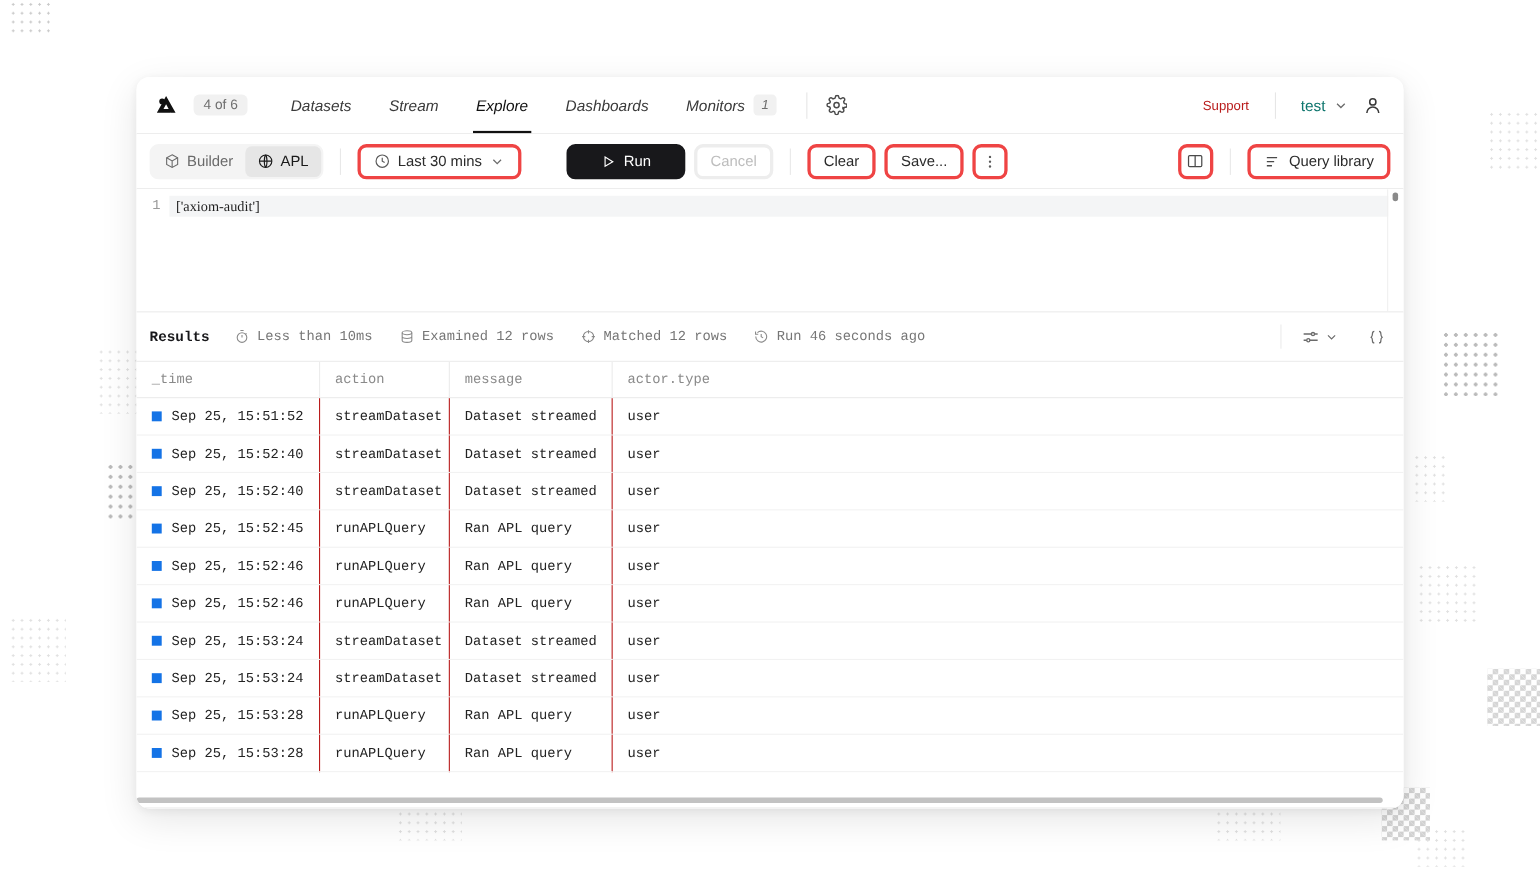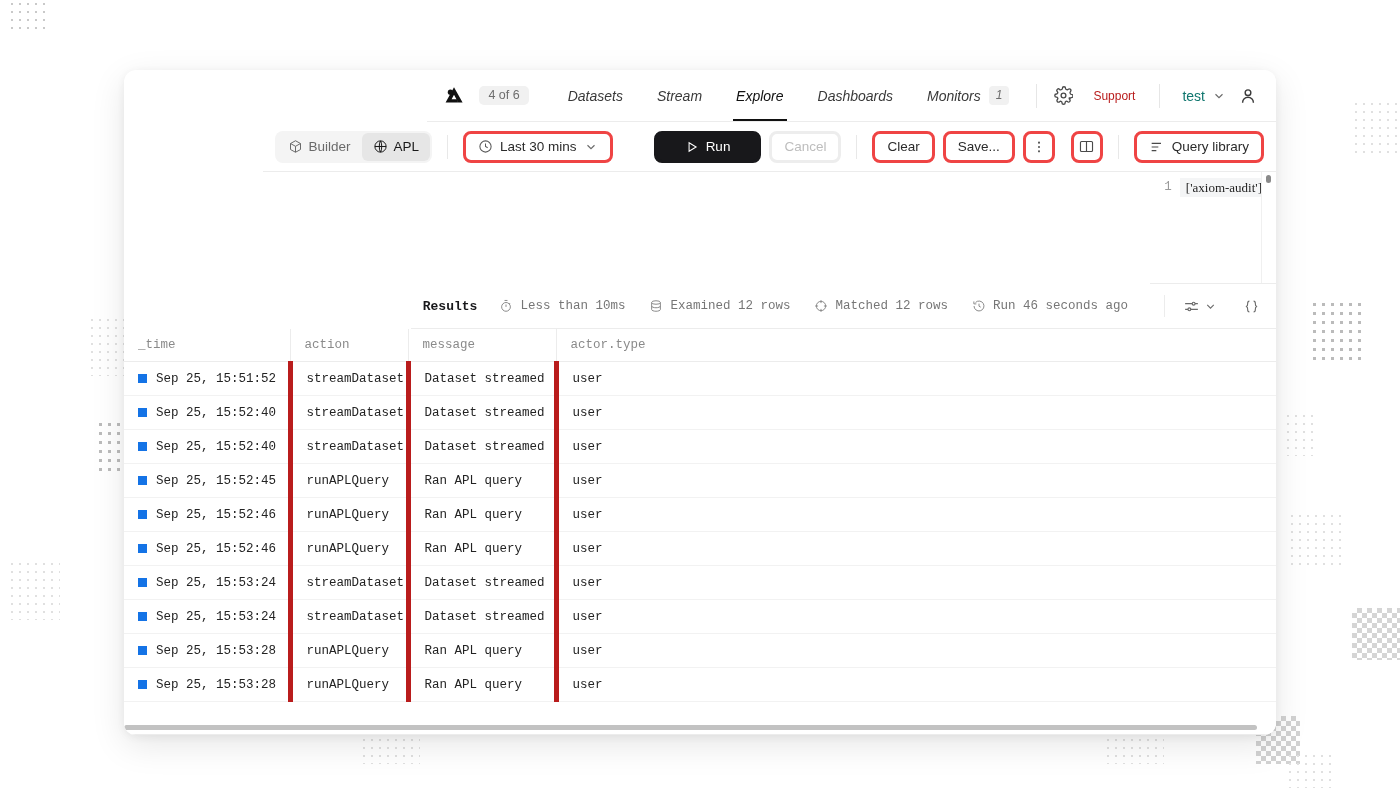--- a/index.html
+++ b/index.html
@@ -39,21 +39,21 @@
   
   .window {
     position: absolute;
     left: 124px; top: 70px;
     width: 1152px; height: 665px;
     background: #ffffff;
     border-radius: 12px;
     box-shadow: 0 10px 34px rgba(0,0,0,0.10), 0 2px 8px rgba(0,0,0,0.06);
     z-index: 5;
     overflow: hidden;
-    display: flex; flex-direction: column; align-items: flex-end;
+    display: flex; flex-direction: column;
   }
 
   
   .topnav {
     height: 52px;
     flex: 0 0 52px;
     display: flex;
     align-items: center;
     border-bottom: 1px solid #ececec;
     padding: 0 12px 0 14px;
@@ -219,21 +219,21 @@
     border-right: 1px solid #ececec;
     background: #fff;
   }
   td {
     font-family: "Liberation Mono", monospace;
     font-size: 12.5px;
     color: #232323;
     padding: 0 0 0 14px;
     height: 34px;
     border-bottom: 1px solid #f2f2f2;
-    border-right: 5px solid #b91c1c;
+    border-right: 1px solid #b91c1c;
     white-space: nowrap;
     overflow: hidden;
   }
   td.last-col, th.last-col { border-right: none; }
   .c-time { width: 166px; }
   .c-action { width: 118px; }
   .c-message { width: 148px; }
   .c-actor { width: auto; }
   .time-cell { display: flex; align-items: center; gap: 9px; padding-left: 0; }
   .marker { width: 9px; height: 9px; background: #1473e6; flex: 0 0 9px; }

